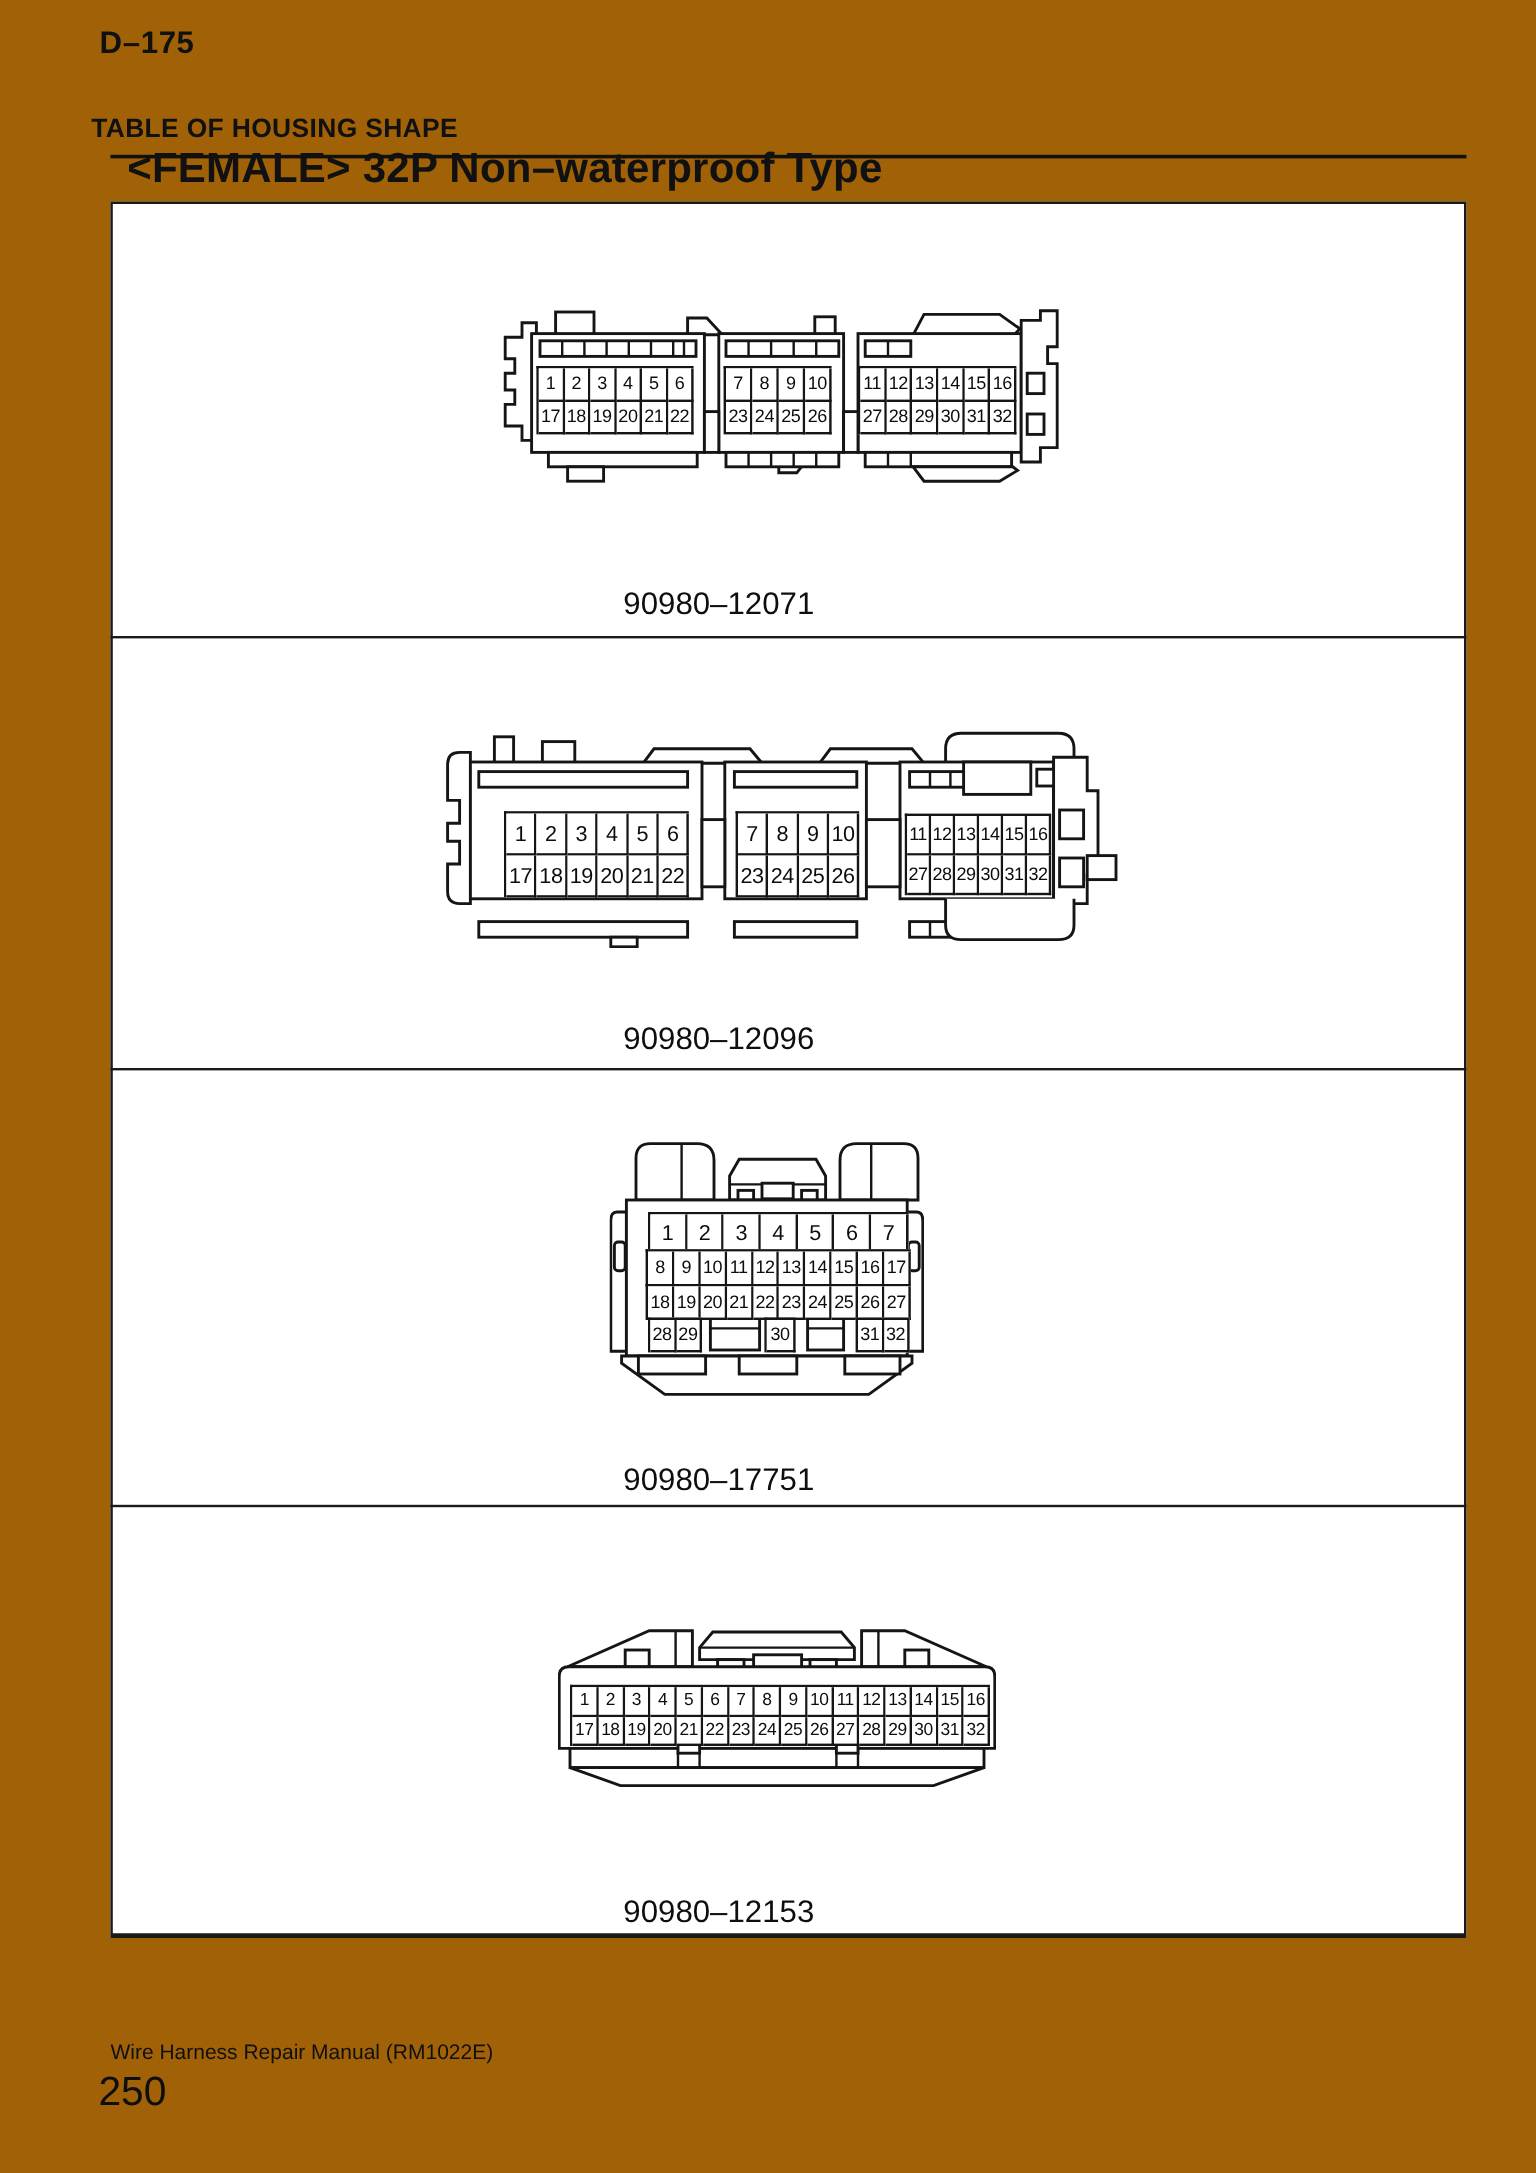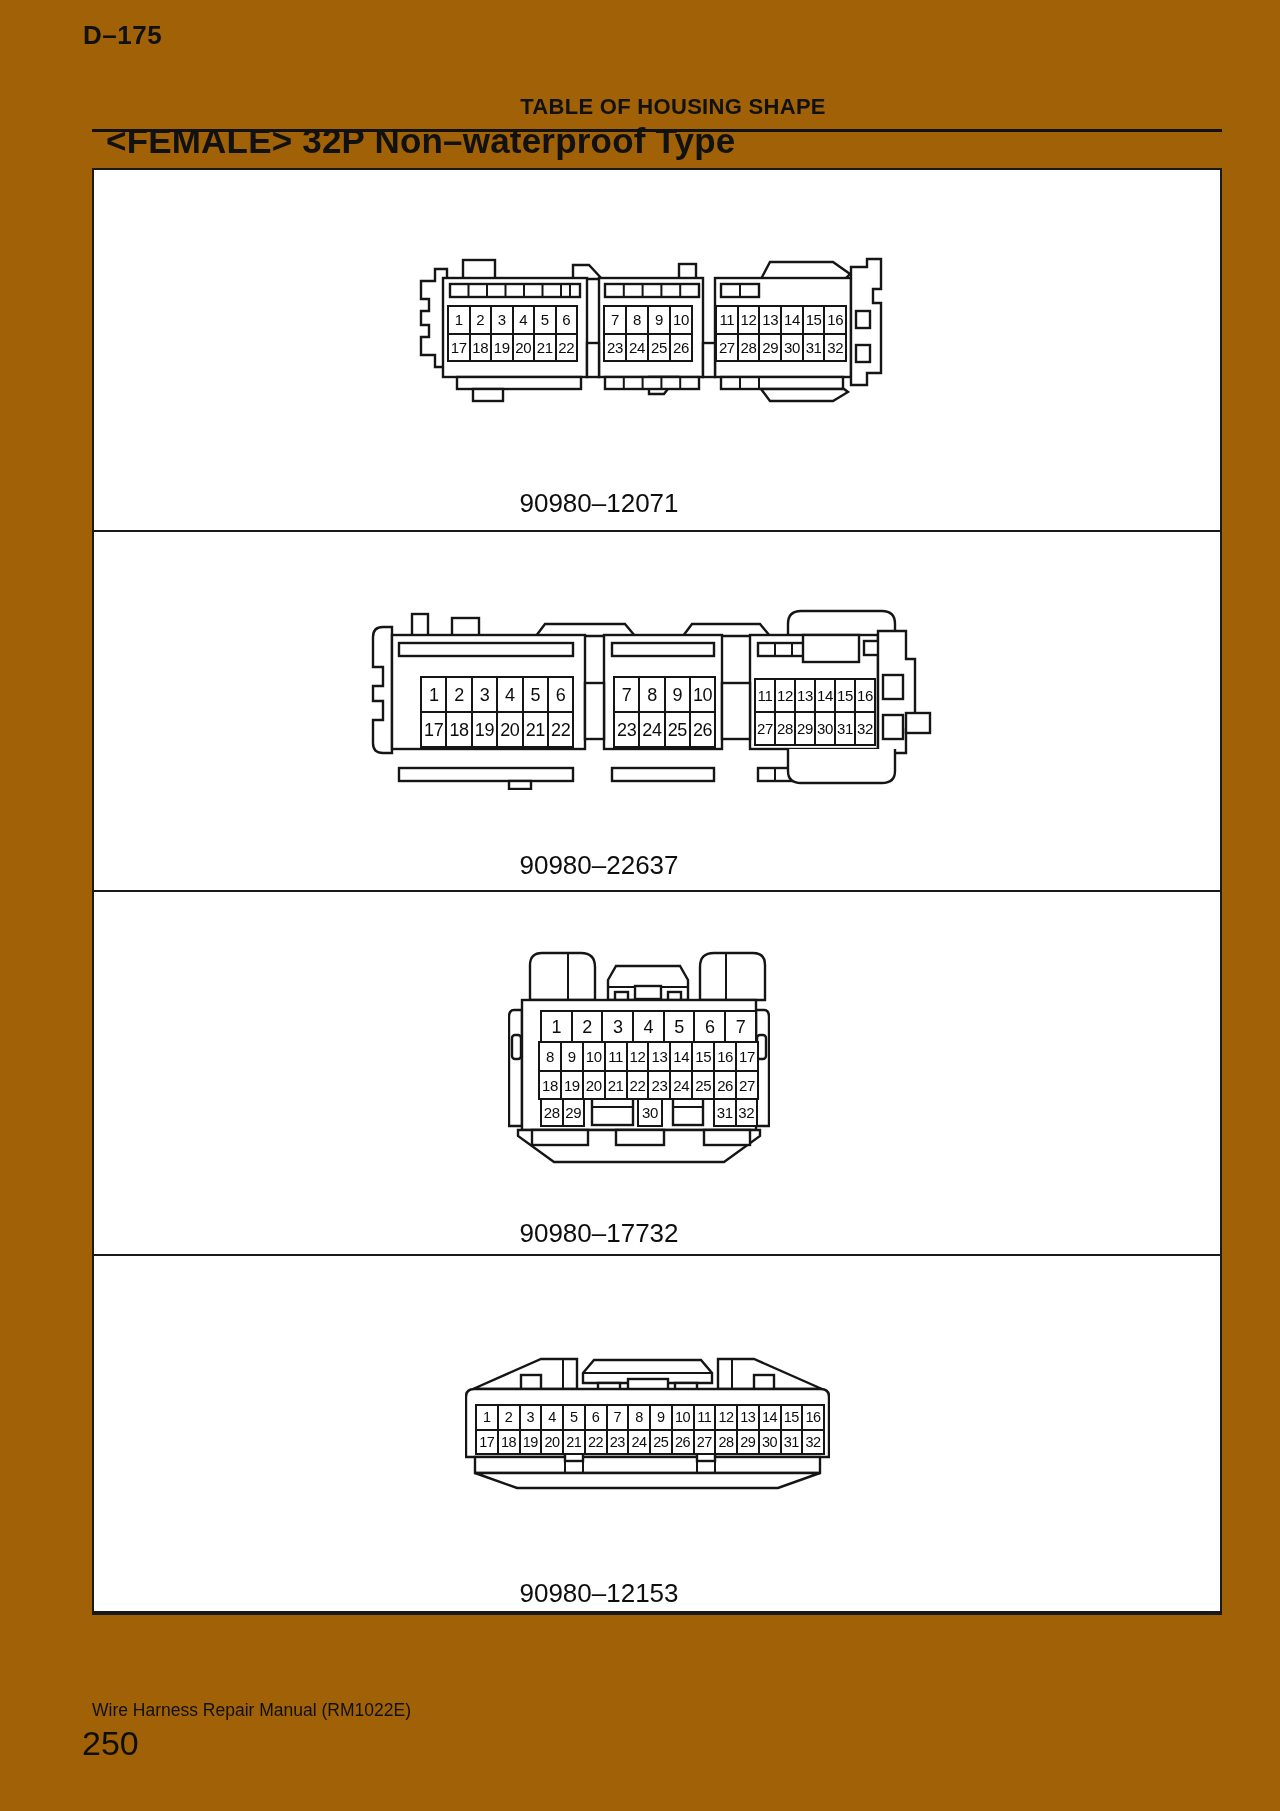--- a/index.html
+++ b/index.html
@@ -1,20 +1,20 @@
 <!DOCTYPE html>
 <html><head>
 <meta charset="utf-8">
 <style>
   html,body{margin:0;padding:0;background:#fff;}
   .page{position:relative;width:1280px;height:1811px;background:#a16207;overflow:hidden;
         font-family:"Liberation Sans", sans-serif;color:#111;}
 
   .pageref{position:absolute;left:83px;top:20px;font-size:26px;font-weight:bold;letter-spacing:0.5px;}
-  .sectitle{position:absolute;left:108px;top:94px;width:1130px;text-align:center;
+  .sectitle{position:absolute;left:76px;top:94px;width:1130px;
             font-size:22px;font-weight:bold;letter-spacing:0.3px;}
   .toprule{position:absolute;left:92px;top:129px;width:1130px;height:3px;background:#111;}
   .heading{position:absolute;left:82px;top:121px;font-size:35px;font-weight:bold;letter-spacing:0.2px;margin-left:24px;}
 
   .frame{position:absolute;left:92px;top:168px;width:1130px;height:1447px;
          border:2.6px solid #1a1a1a;border-bottom-width:4px;box-sizing:border-box;background:#fff;}
   .rowline{position:absolute;left:92px;width:1130px;height:2.4px;background:#1a1a1a;}
 
   .caption{position:absolute;left:92px;width:1014px;text-align:center;font-size:26px;color:#0e0e0e;}
   .footer{position:absolute;left:92px;top:1700px;width:1130px;text-align:left;font-size:17.5px;color:#101010;}
@@ -181,21 +181,21 @@
         <div class="c">15</div>
         <div class="c">16</div>
         <div class="c">27</div>
         <div class="c">28</div>
         <div class="c">29</div>
         <div class="c">30</div>
         <div class="c">31</div>
         <div class="c">32</div>
       </div>
   </div>
-  <div class="caption" style="top:850px">90980–22637</div>
+  <div class="caption" style="top:850px">90980–12096</div>
 
   <div class="conn" style="left:508px;top:940px;width:262px;height:235px">
     <svg width="262" height="235" viewBox="0 0 262 235">
       <g stroke="#151515" stroke-width="2.4" fill="#fff" stroke-linejoin="miter">
         <path d="M22 60 V25 Q22 13 34 13 H73 Q87 13 87 27 V60 Z"></path>
         <path d="M60 14 V60" stroke-width="2" fill="none"></path>
         <path d="M192 60 V27 Q192 13 206 13 H245 Q257 13 257 25 V60 Z"></path>
         <path d="M218 14 V60" stroke-width="2" fill="none"></path>
         <path d="M100 40 L108 26 H172 L180 40 V60 H100 Z"></path>
         <path d="M100 47 H180" stroke-width="2" fill="none"></path>
@@ -255,21 +255,21 @@
         <div class="c">29</div>
       </div>
     <div class="pg" style="left:129px;top:158px;grid-template-columns:repeat(1,24px);grid-auto-rows:27px;font-size:15px">
         <div class="c">30</div>
       </div>
     <div class="pg" style="left:205px;top:158px;grid-template-columns:repeat(2,21.5px);grid-auto-rows:27px;font-size:15px">
         <div class="c">31</div>
         <div class="c">32</div>
       </div>
   </div>
-  <div class="caption" style="top:1218px">90980–17732</div>
+  <div class="caption" style="top:1218px">90980–17751</div>
 
   <div class="conn" style="left:465px;top:1345px;width:365px;height:150px">
     <svg width="365" height="150" viewBox="0 0 365 150">
       <g stroke="#151515" stroke-width="2.4" fill="#fff" stroke-linejoin="miter">
         <path d="M8 44 L76 14 H112 V44 Z"></path>
         <path d="M98 14 V44" stroke-width="2" fill="none"></path>
         <rect x="56" y="30" width="20" height="14"></rect>
         <path d="M357 44 L289 14 H253 V44 Z"></path>
         <path d="M267 14 V44" stroke-width="2" fill="none"></path>
         <rect x="289" y="30" width="20" height="14"></rect>

